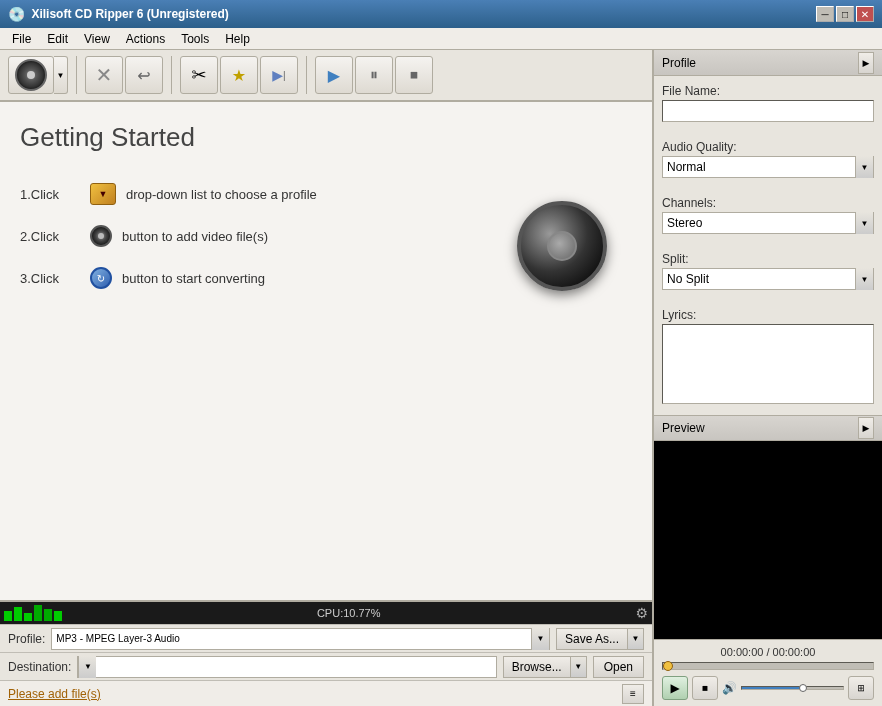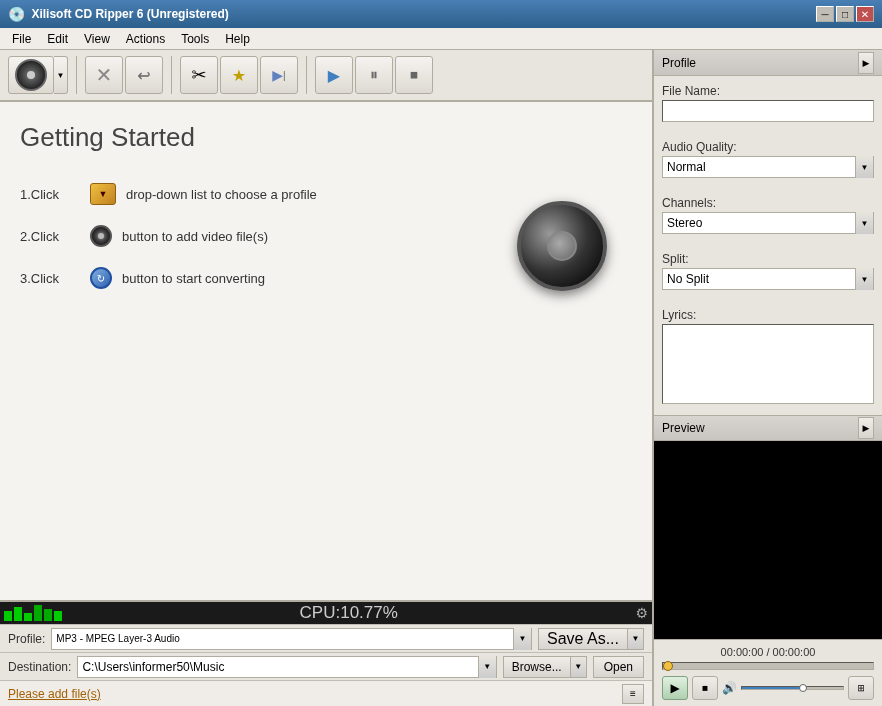--- a/index.html
+++ b/index.html
@@ -182,21 +182,21 @@
       justify-content: space-between;
       padding: 0 4px;
     }
     .audio-bars {
       display: flex; gap: 2px; align-items: flex-end;
     }
     .audio-bar {
       width: 8px;
       background: #00cc00;
     }
-    #cpu-label { color: #ccc; font-size: 17px; }
+    #cpu-label { color: #ccc; font-size: 11px; }
     .settings-icon-btn {
       color: #aaa; font-size: 14px; cursor: pointer;
     }
 
     #profile-bar {
       height: 28px;
       background: #e8e5de;
       display: flex;
       align-items: center;
       padding: 0 8px;
@@ -218,21 +218,21 @@
       background: linear-gradient(to bottom, #e8e5de, #ccc);
       border-left: 1px solid #b0aca0;
       display: flex; align-items: center; justify-content: center;
       cursor: pointer; font-size: 8px;
     }
     .save-as-btn {
       height: 22px;
       padding: 0 8px;
       background: linear-gradient(to bottom, #f0ede8, #d8d5d0);
       border: 1px solid #b0aca0;
-      font-size: 16px;
+      font-size: 12px;
       cursor: pointer;
       display: flex; align-items: center;
     }
     .save-as-split {
       width: 16px; height: 22px;
       background: linear-gradient(to bottom, #e8e5de, #ccc);
       border: 1px solid #b0aca0;
       border-left: none;
       display: flex; align-items: center; justify-content: center;
       cursor: pointer; font-size: 8px;
@@ -589,21 +589,20 @@
         </div>
         <div style="display:flex;align-items:center;">
           <button class="save-as-btn">Save As...</button>
           <div class="save-as-split">▼</div>
         </div>
       </div>
 
       <div id="destination-bar">
         <span class="profile-label">Destination:</span>
         <div class="dest-input-wrapper">
-          <span class="dest-input-text">C:\Users\informer50\Music</span>
           <div class="select-arrow-btn">▼</div>
         </div>
         <div style="display:flex;align-items:center;">
           <button class="browse-btn">Browse...</button>
           <div class="browse-split">▼</div>
         </div>
         <button class="open-btn">Open</button>
       </div>
 
       <div id="add-files-bar">

